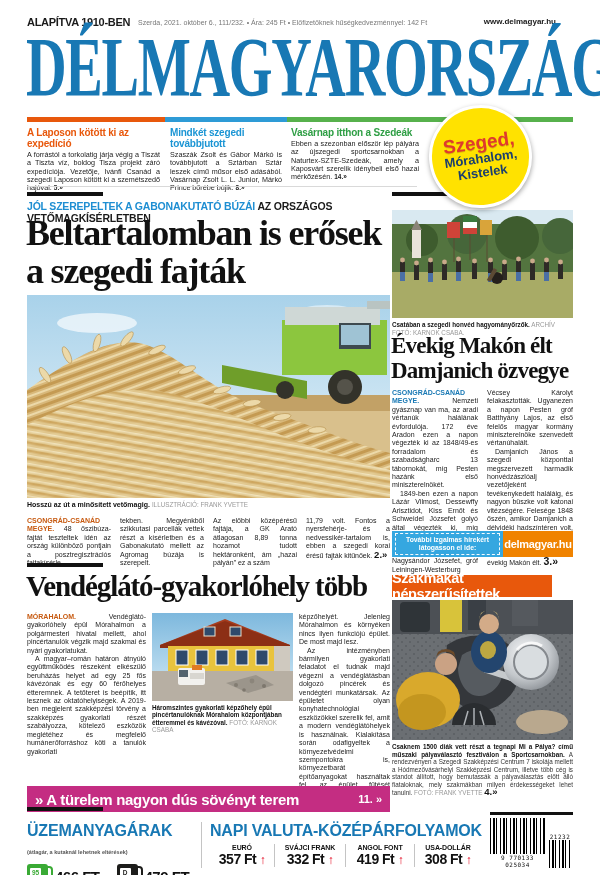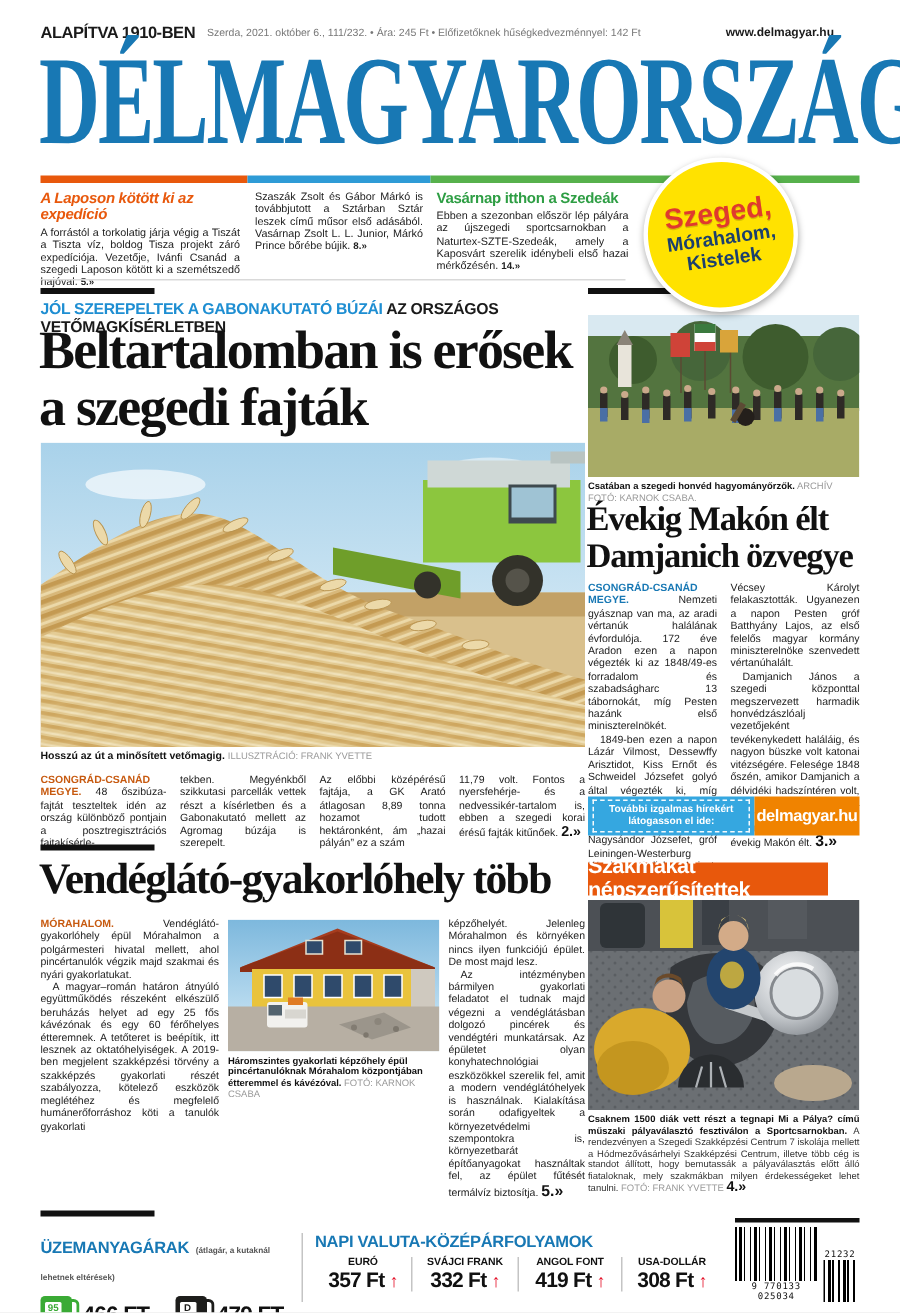--- a/index.html
+++ b/index.html
@@ -39,21 +39,21 @@
      font-size:6.8px;font-weight:bold;text-align:center;line-height:7.6px;width:95px;}
   .promo-orange{background:#f08300;width:70px;height:26px;display:flex;align-items:center;justify-content:center;
      color:#fff;font-weight:bold;font-size:11px;letter-spacing:-0.3px;}
   .szak-bar{background:#e8580c;color:#fff;font-weight:bold;font-size:14.5px;letter-spacing:-0.4px;
      height:22px;display:flex;align-items:center;justify-content:center;}
   .szak-caption{font-size:6.3px;line-height:7.5px;text-align:justify;color:#333;}
   .magenta-bar{background:#c42d82;color:#fff;height:26px;display:flex;align-items:center;justify-content:space-between;
      padding:0 8px;box-sizing:border-box;}
   .magenta-bar .t{font-weight:bold;font-size:15px;letter-spacing:-0.3px;}
   .magenta-bar .p{font-weight:bold;font-size:11px;}
-  .strip-title{color:#1878b4;font-weight:bold;font-size:11px;letter-spacing:-0.2px;}
+  .strip-title{color:#1878b4;font-weight:bold;font-size:16px;letter-spacing:-0.2px;}
   .strip-sub{color:#555;font-size:5.5px;font-weight:bold;}
   .price{font-size:15px;font-weight:bold;letter-spacing:-0.5px;color:#111;}
   .cur-name{font-size:7px;font-weight:bold;color:#111;text-align:center;letter-spacing:-0.1px;}
   .cur-val{font-size:14px;font-weight:bold;color:#111;text-align:center;letter-spacing:-0.5px;}
   .cur-arrow{color:#e2001a;font-size:12px;font-weight:bold;}
   .pump{width:21px;height:25px;border-radius:3px;position:relative;flex:none;}
   .pump.green{background:#3aaa35;}
   .pump.black{background:#1d1d1b;}
   .pump .screen{position:absolute;left:3px;top:4px;width:11px;height:9px;background:#fff;border-radius:1px;
      font-size:6.5px;font-weight:bold;text-align:center;line-height:9px;}
@@ -76,24 +76,25 @@
   <div class="abs" style="right:44px;top:17px;font-size:8px;font-weight:bold;">www.delmagyar.hu</div>
   <div class="abs" style="left:26px;top:26px;width:546px;height:84px;">
     <span class="masthead-title">DÉLMAGYARORSZÁG</span>
   </div>
 
   <div class="abs" style="left:27px;top:117px;width:138px;height:5px;background:#e8580c;"></div>
   <div class="abs" style="left:165px;top:117px;width:122px;height:5px;background:#2e9bd6;"></div>
   <div class="abs" style="left:287px;top:117px;width:286px;height:5px;background:#57b14c;"></div>
 
   <div class="abs" style="left:27px;top:127px;width:133px;">
-    <div class="teaser-title" style="color:#e8580c;font-style:italic;">A Laposon kötött ki az expedíció</div>
+    <div class="teaser-title" style="color:#e8580c;">A Laposon kötött ki az expedíció</div>
     <div class="teaser-body"><span>A forrástól a torkolatig járja végig a Tiszát a Tiszta víz, boldog Tisza projekt záró expedíciója. Vezetője, Ivánfi Csanád a szegedi Laposon kötött ki a szemétszedő hajóval.</span> <span style="font-weight:bold;font-size:6.5px;">5.»</span></div>
   </div>
   <div class="abs" style="left:170px;top:127px;width:112px;">
+    <div class="teaser-title" style="color:#1b95d4;">Mindkét szegedi továbbjutott</div>
     <div class="teaser-body"><span>Szaszák Zsolt és Gábor Márkó is továbbjutott a Sztárban Sztár leszek című műsor első adásából. Vasárnap Zsolt L. L. Junior, Márkó Prince bőrébe bújik.</span> <span style="font-weight:bold;font-size:6.5px;">8.»</span></div>
   </div>
   <div class="abs" style="left:291px;top:127px;width:128px;">
     <div class="teaser-title" style="color:#2e9e44;">Vasárnap itthon a Szedeák</div>
     <div class="teaser-body"><span>Ebben a szezonban először lép pályára az újszegedi sportcsarnokban a Naturtex-SZTE-Szedeák, amely a Kaposvárt szerelik idénybeli első hazai mérkőzésén.</span> <span style="font-weight:bold;font-size:6.5px;">14.»</span></div>
   </div>
 
   <div class="abs badge" style="left:429px;top:105px;">
     <div class="l1">Szeged,</div>
     <div class="l2">Mórahalom,</div>
@@ -359,20 +360,24 @@
           <line x1="72" y1="125" x2="76" y2="111"></line>
           <line x1="92" y1="125" x2="88" y2="111"></line>
         </g>
     </svg>
   </div>
   <div class="abs szak-caption" style="left:392px;top:743px;width:181px;">
     <span style="font-weight:bold;color:#111;">Csaknem 1500 diák vett részt a tegnapi Mi a Pálya? című műszaki pályaválasztó fesztiválon a Sportcsarnokban.</span><span> A rendezvényen a Szegedi Szakképzési Centrum 7 iskolája mellett a Hódmezővásárhelyi Szakképzési Centrum, illetve több cég is standot állított, hogy bemutassák a pályaválasztás előtt álló fiataloknak, mely szakmákban milyen érdekességeket lehet tanulni.</span><span class="cap-credit"> FOTÓ: FRANK YVETTE</span>
     <span class="pageref" style="font-size:9.5px;">4.»</span>
   </div>
 
+  <div class="abs magenta-bar" style="left:27px;top:786px;width:363px;">
+    <span class="t">» A türelem nagyon dús sövényt terem</span>
+    <span class="p">11. »</span>
+  </div>
 
   <div class="abs rule" style="left:27px;top:807px;width:76px;"></div>
 
   <div class="abs" style="left:27px;top:822px;width:168px;">
     <div>
       <span class="strip-title">ÜZEMANYAGÁRAK</span>
       <span class="strip-sub">(átlagár, a kutaknál lehetnek eltérések)</span>
     </div>
     <div style="display:flex;align-items:center;gap:7px;margin-top:6px;">
       <div class="pump green">

